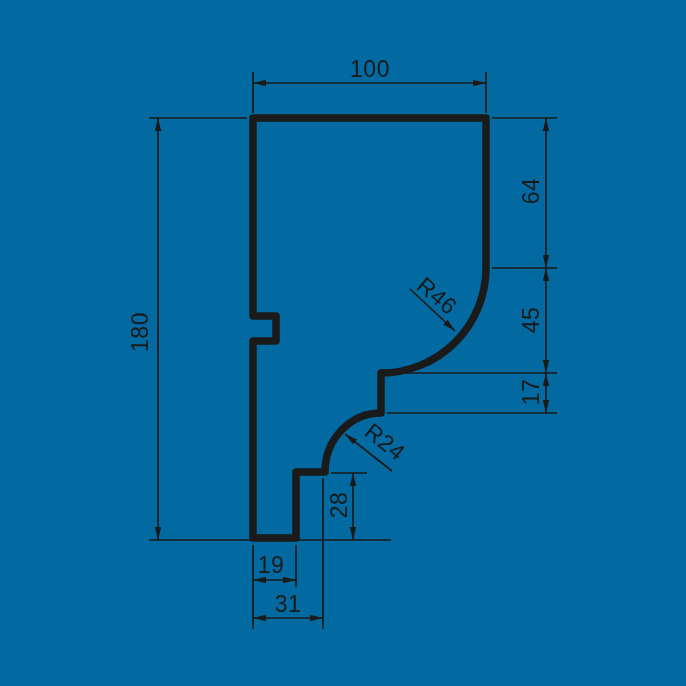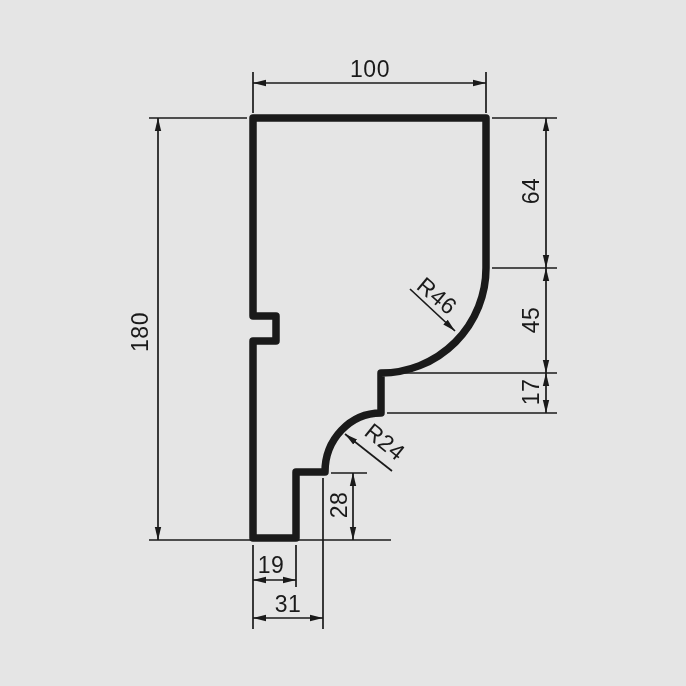--- a/index.html
+++ b/index.html
@@ -4,21 +4,21 @@
 <style>
   html, body {
     margin: 0;
     padding: 0;
     background: #ffffff;
   }
   .canvas {
     position: relative;
     width: 686px;
     height: 686px;
-    background: #e5e5e5;
+    background: #0369a1;
     overflow: hidden;
   }
   svg {
     display: block;
   }
   svg text {
     font-family: "Liberation Sans", "DejaVu Sans", sans-serif;
     font-size: 23px;
     letter-spacing: 0.5px;
   }

